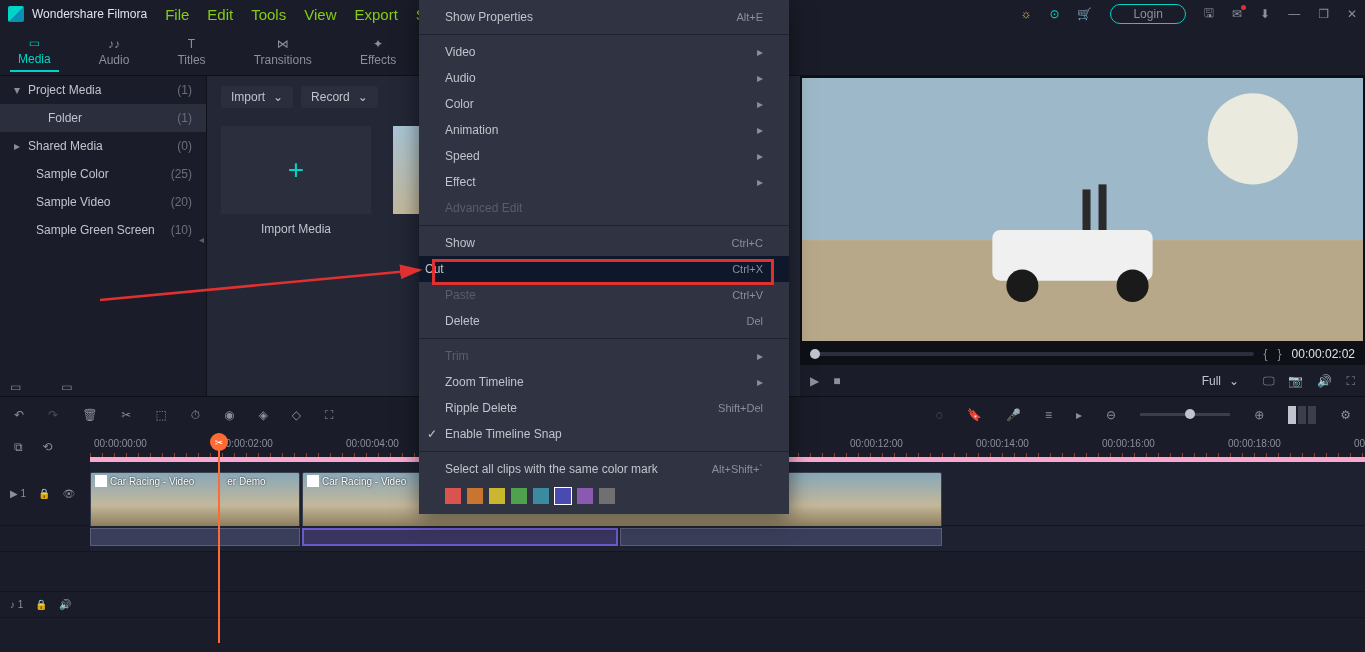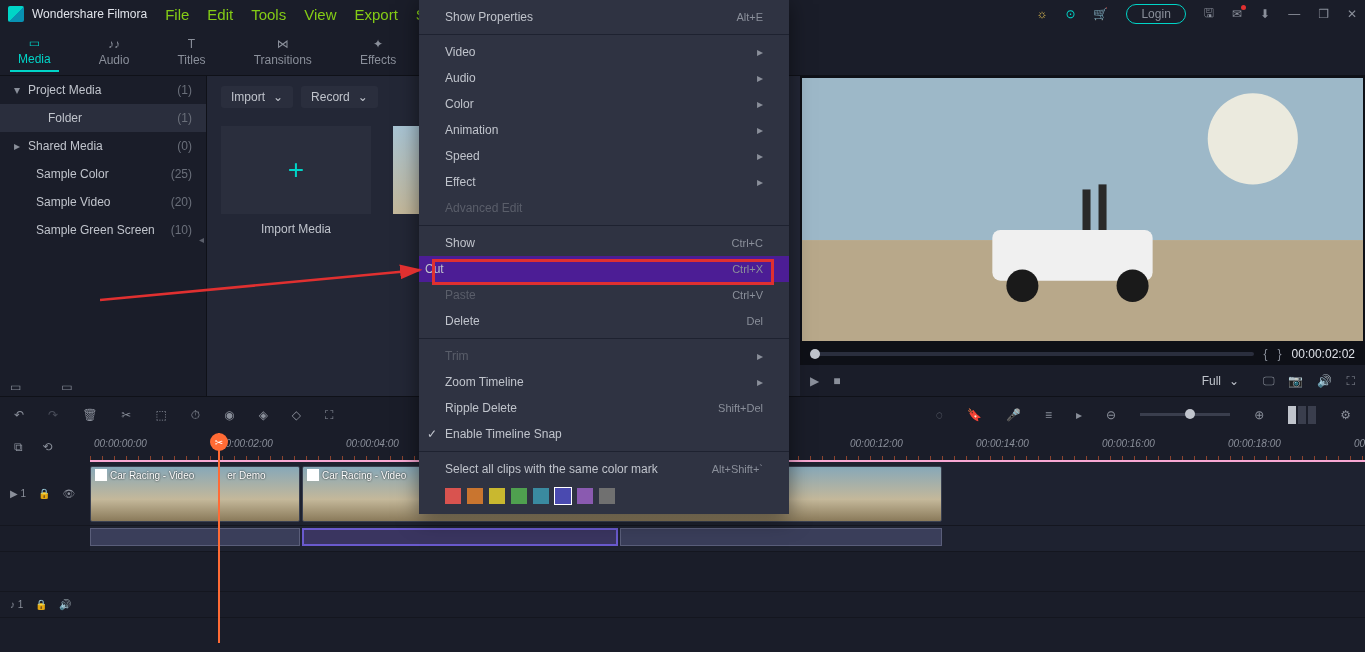--- a/index.html
+++ b/index.html
@@ -5,21 +5,21 @@
 * { margin: 0; padding: 0; box-sizing: border-box; font-family: "Segoe UI", Arial, sans-serif; }
 body { background: #1a1d29; color: #c0c4cc; width: 1365px; height: 652px; overflow: hidden; position: relative; font-size: 12px; }
 
 
 .titlebar { height: 28px; background: #1a1d29; display: flex; align-items: center; padding: 0 8px; }
 .titlebar .logo { width: 16px; height: 16px; background: linear-gradient(135deg, #00d4c7 50%, #0891b2 50%); border-radius: 2px; margin-right: 8px; }
 .titlebar .app-title { color: #e0e3ea; font-size: 12px; margin-right: 18px; }
 .titlebar .menu-item { color: #84cc16; font-size: 15px; margin-right: 18px; cursor: pointer; }
 .titlebar .right-icons { margin-left: auto; display: flex; align-items: center; gap: 18px; }
 .titlebar .right-icons span { cursor: pointer; color: #8a8f9a; }
-.login-btn { border: 1px solid #00d4c7; color: #00d4c7; padding: 2px 14px; border-radius: 12px; font-size: 12px; }
+.login-btn { border: 1px solid #00d4c7; color: #00d4c7; padding: 2px 22px; border-radius: 12px; font-size: 12px; }
 
 
 .tabs-row { height: 48px; background: #1a1d29; display: flex; align-items: center; padding: 0 10px; border-bottom: 1px solid #0f1118; }
 .tab { display: flex; flex-direction: column; align-items: center; gap: 2px; margin-right: 32px; color: #8a8f9a; cursor: pointer; padding: 4px 8px; }
 .tab.active { color: #00d4c7; border-bottom: 2px solid #00d4c7; }
 
 
 .main { display: flex; height: 320px; background: #1a1d29; }
 .sidebar { width: 207px; background: #1a1d29; border-right: 1px solid #0f1118; }
 .side-item { display: flex; align-items: center; padding: 7px 14px; color: #c0c4cc; font-size: 12px; cursor: pointer; }
@@ -51,41 +51,41 @@
 .timeline-toolbar .spacer { flex: 1; }
 .zoom-slider { width: 90px; height: 3px; background: #3a3e4d; position: relative; }
 .zoom-slider .knob { position: absolute; top: -4px; left: 50%; width: 10px; height: 10px; border-radius: 50%; background: #c0c4cc; }
 .track-preview-toggles { display:flex; gap:2px; }
 .track-preview-toggles div { width:8px; height:18px; background:#3a3e4d; }
 .track-preview-toggles div.on { background:#c0c4cc; }
 
 
 .ruler-row { height: 30px; background: #1a1d29; display:flex; }
 .ruler-left { width: 90px; display:flex; align-items:center; gap:20px; padding-left:14px; color:#8a8f9a; }
-.ruler { flex:1; position:relative; color:#8a8f9a; font-size:10px; overflow:hidden; border-bottom:2px solid #f9a8d4;font-style:italic; }
+.ruler { flex:1; position:relative; color:#8a8f9a; font-size:10px; overflow:hidden; border-bottom:5px solid #f9a8d4; }
 .ruler .tick { position:absolute; top:6px; }
 .playhead { position:absolute; top:433px; left:218px; width:2px; height:210px; background:#ff6b35; z-index:5; }
 .playhead .head { position:absolute; top:0; left:-8px; width:18px; height:18px; background:#ff6b35; border-radius:50%; display:flex; align-items:center; justify-content:center; color:#fff; font-size:10px; }
 
 
 .tracks { background: #1a1d29; }
 .track-row { display:flex; height:64px; border-bottom:1px solid #14161f; }
 .track-head { width:90px; display:flex; align-items:center; gap:12px; padding-left:10px; color:#8a8f9a; font-size:10px; }
 .track-body { flex:1; position:relative; background:#1e2230; }
-.clip { position:absolute; top:4px; height:56px; background:linear-gradient(to bottom, #87a8b8 0%, #c4b89a 60%, #8a7a5a 100%); border:1px solid #3a4050; border-radius:2px; overflow:hidden; }
+.clip { position:absolute; top:10px; height:56px; background:linear-gradient(to bottom, #87a8b8 0%, #c4b89a 60%, #8a7a5a 100%); border:1px solid #3a4050; border-radius:2px; overflow:hidden; }
 .clip .clip-label { position:absolute; top:2px; left:4px; font-size:10px; color:#fff; text-shadow:0 0 2px #000; display:flex; align-items:center; gap:3px; }
 .clip .play-icon { width:12px; height:12px; background:#fff; display:inline-block; }
 .audio-track-row .track-body { background:#1e2230; }
 .audio-clip { position:absolute; top:2px; height:18px; background:#3a3e5a; border:1px solid #5a5e7a; }
 
 
 .context-menu { position:absolute; left:419px; top:0; width:370px; background:#2f3342; box-shadow:0 4px 20px rgba(0,0,0,0.5); z-index:100; padding:4px 0; }
 .ctx-item { display:flex; align-items:center; padding:6px 26px; color:#c0c4cc; font-size:12px; cursor:pointer; position:relative; }
 .ctx-item.disabled { color:#5a5e6a; }
-.ctx-item.highlighted { background:#4c1d95;padding-left:6px; }
+.ctx-item.highlighted { background:#0f172a;padding-left:6px; }
 .ctx-item .shortcut { margin-left:auto; color:#8a8f9a; font-size:11px; }
 .ctx-item .sub-arrow { margin-left:auto; color:#8a8f9a; }
 .ctx-sep { height:1px; background:#1e2230; margin:4px 0; }
 .ctx-check { position:absolute; left:8px; color:#c0c4cc; }
 .color-chips { display:flex; gap:6px; padding:6px 26px; }
 .color-chip { width:16px; height:16px; }
 .ctx-highlight-box { position:absolute; left:432px; top:259px; width:342px; height:26px; border:3px solid #e03030; z-index:101; pointer-events:none; }
 
 
 .red-arrow { position:absolute; z-index:102; pointer-events:none; }

